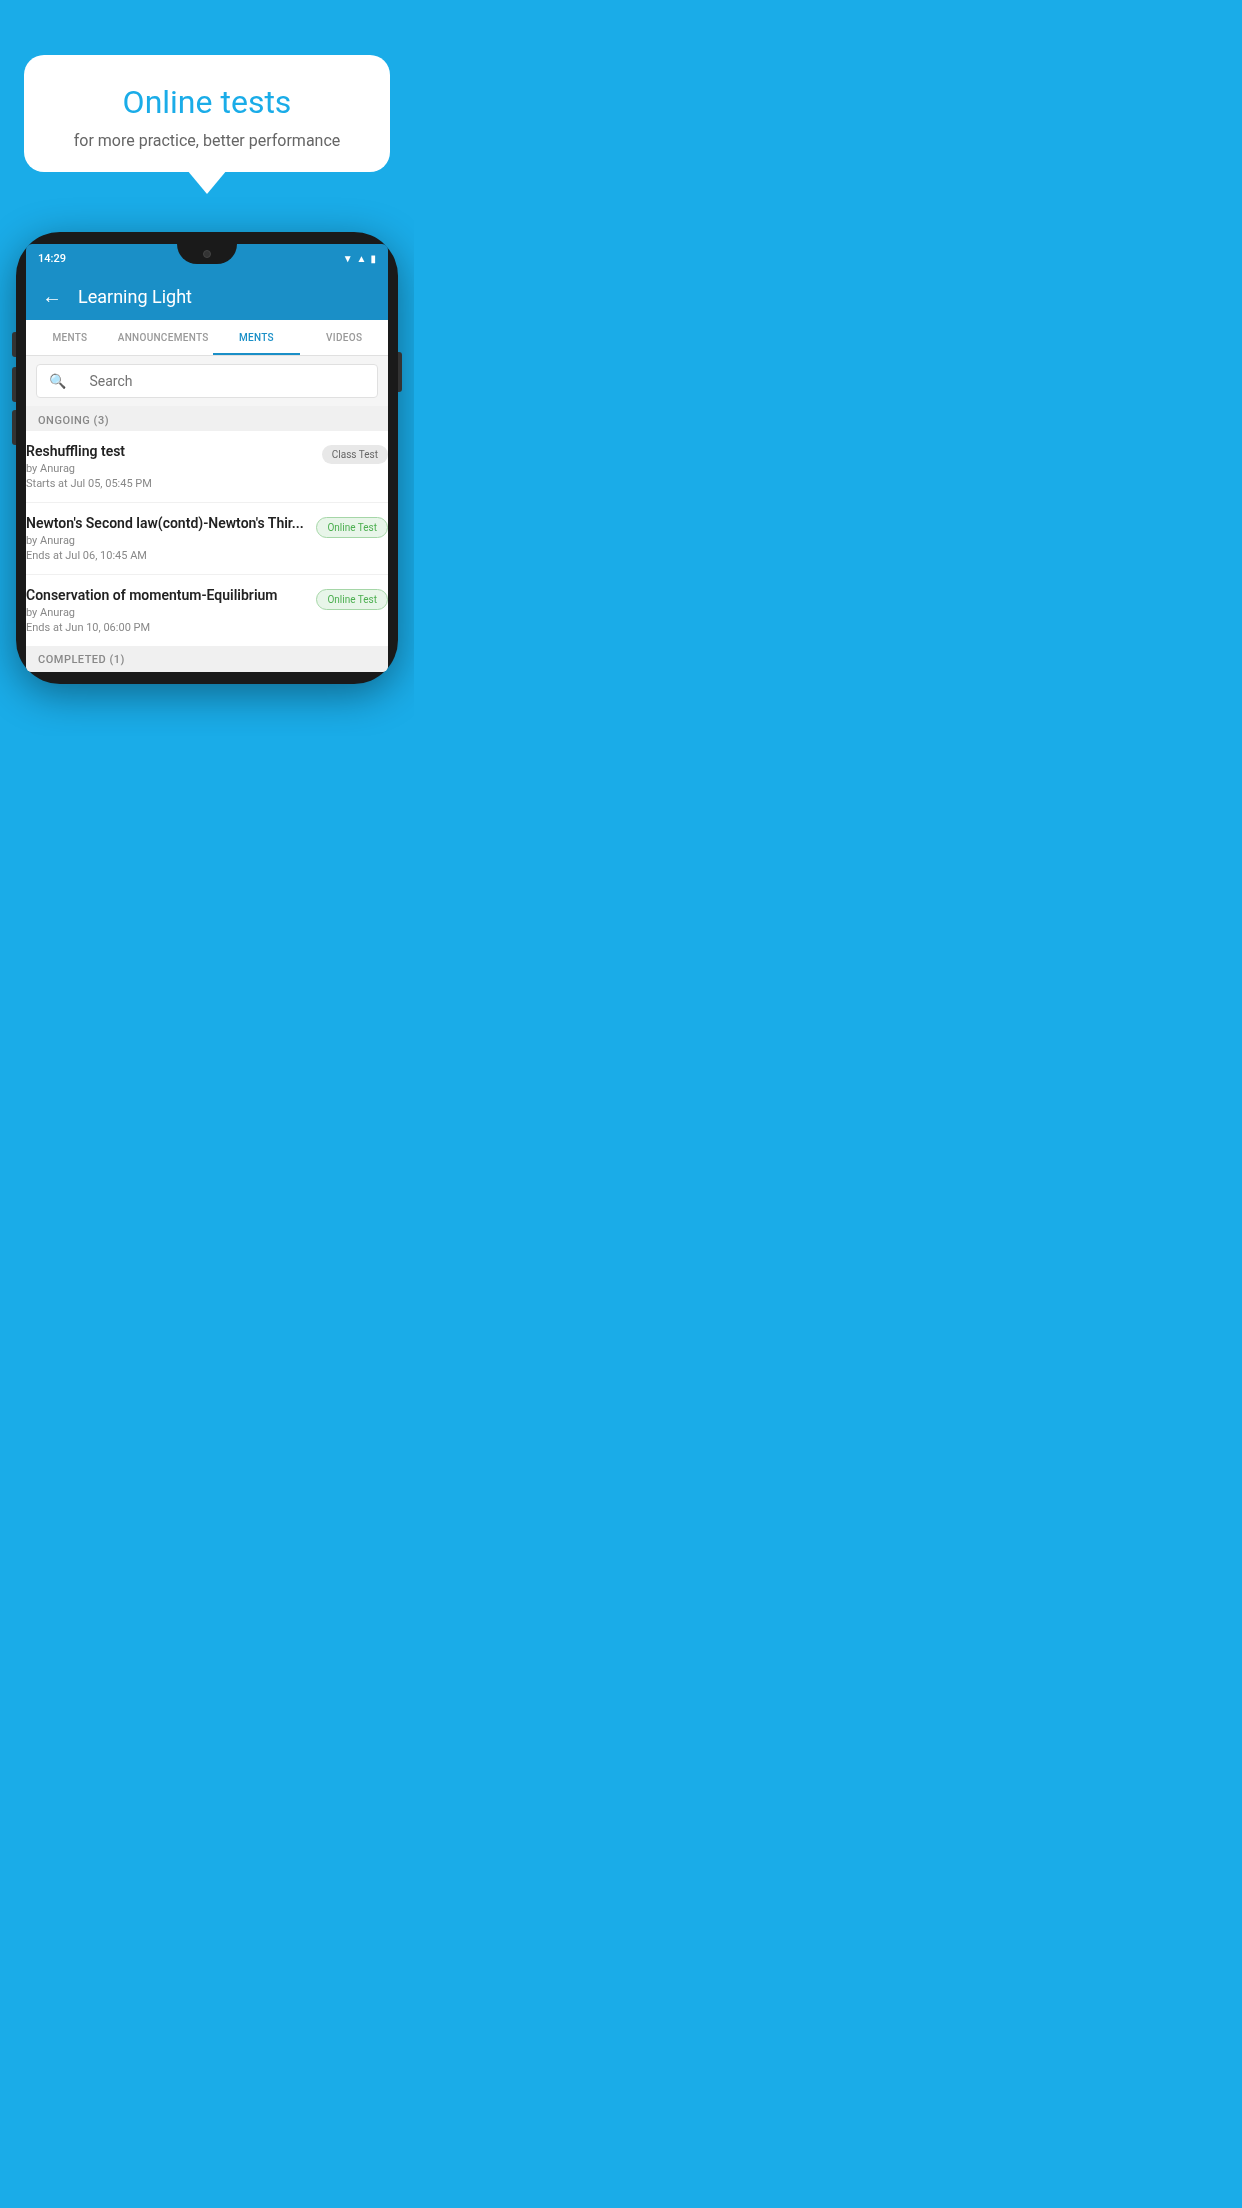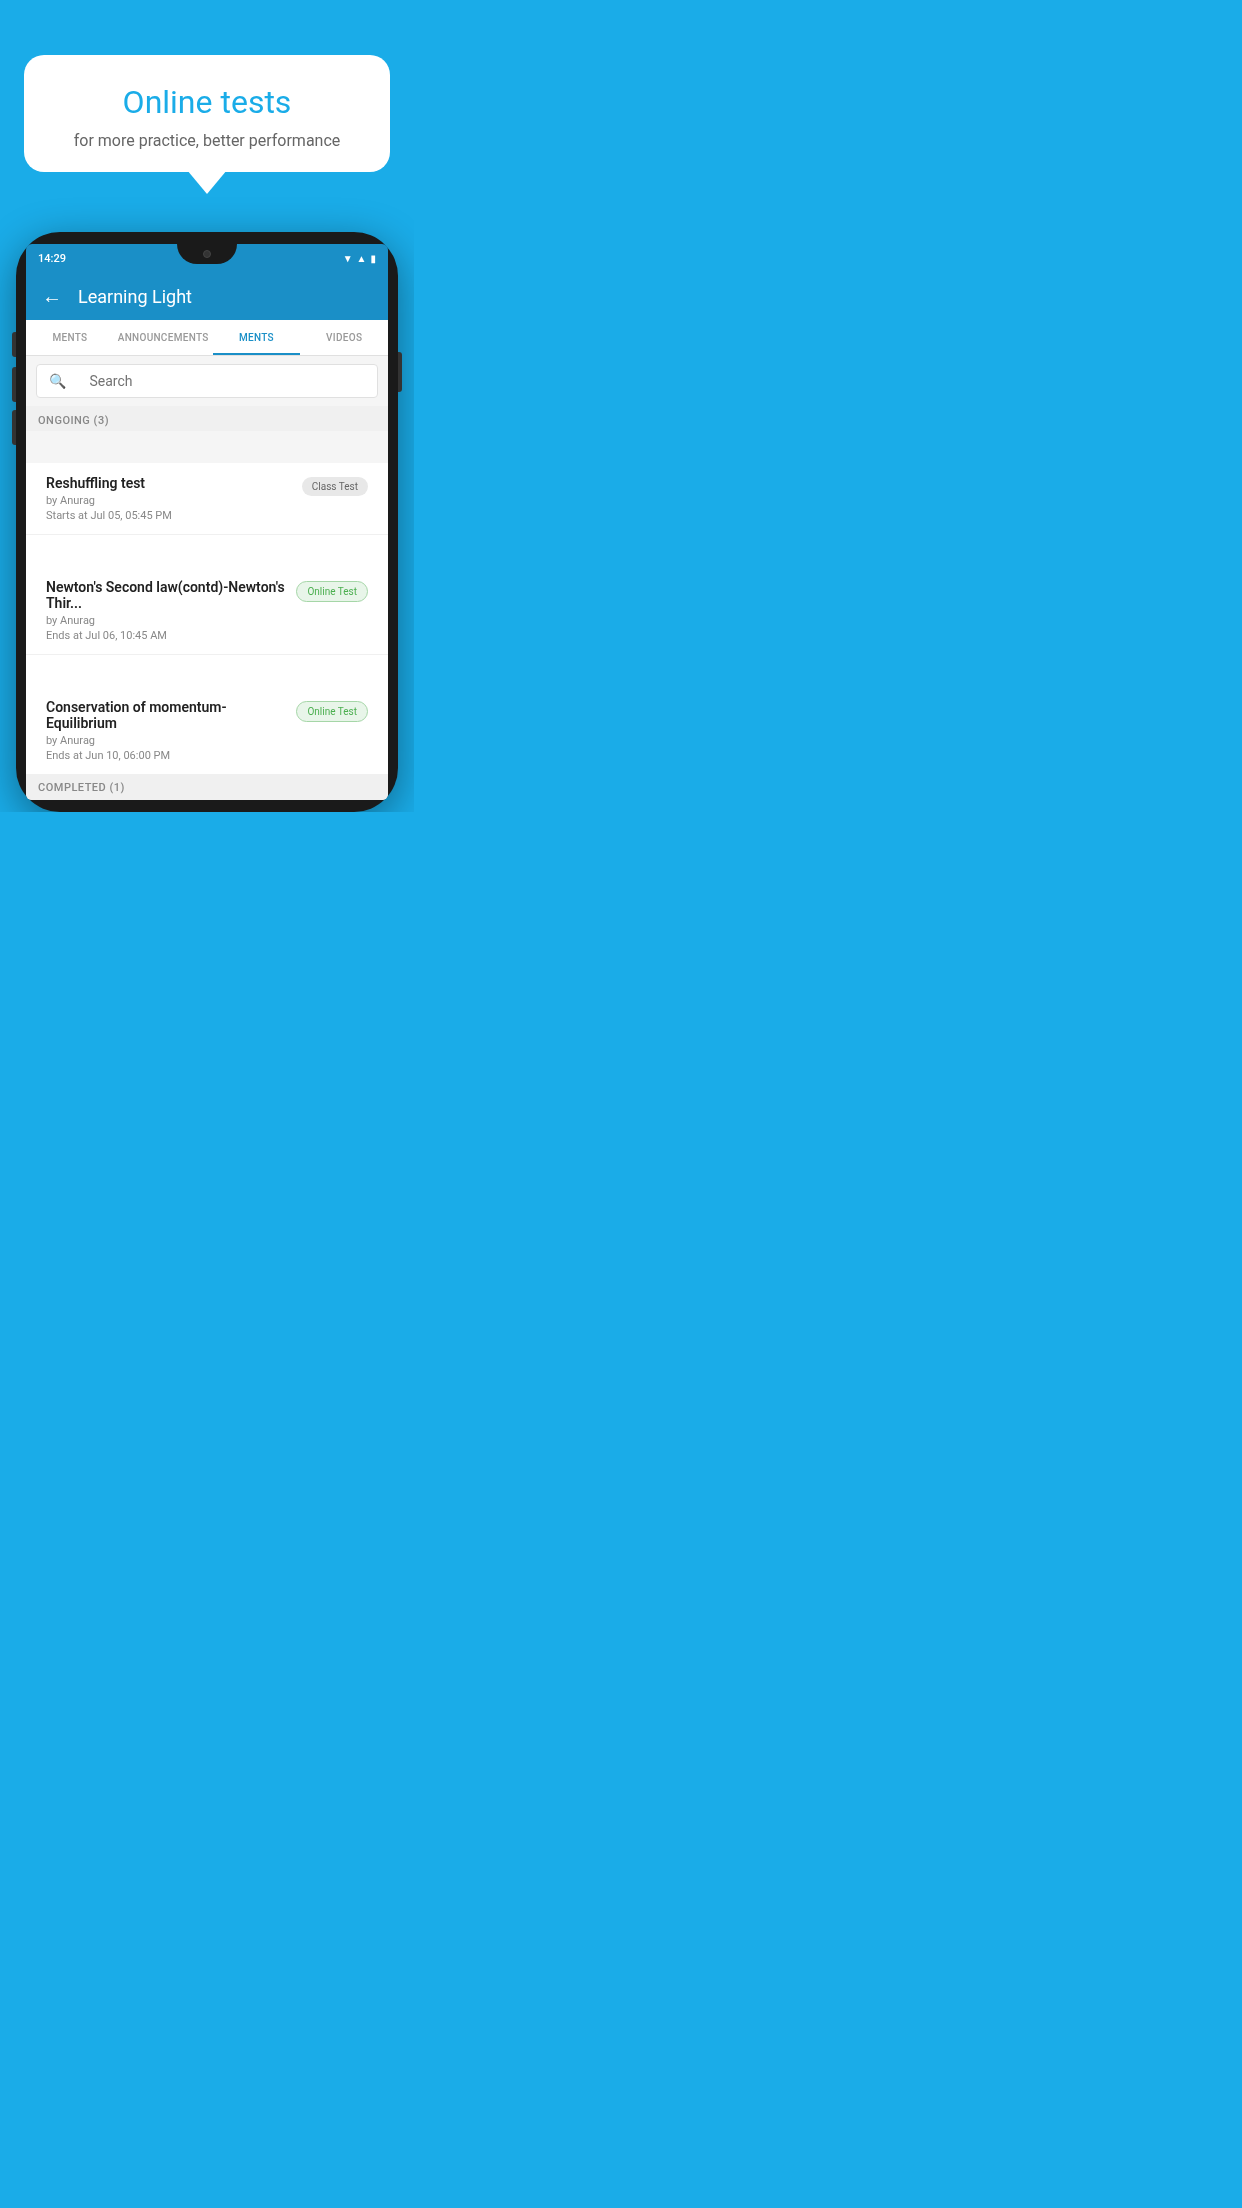--- a/index.html
+++ b/index.html
@@ -214,27 +214,26 @@
       letter-spacing: 0.5px;
       background: #f0f0f0;
     }
 
     
     .tests-list {
       background: #fff;
     }
 
     .test-item {
-      padding: 12px 20px;
+      padding: 12px 0;
       border-bottom: 1px solid #f0f0f0;
       display: flex;
       justify-content: space-between;
       align-items: flex-start;
       cursor: pointer;
-      margin-top: 32px;
     }
 
     .test-info {
       flex: 1;
       padding-right: 8px;
     }
 
     .test-name {
       font-size: 14px;
       font-weight: 600;

